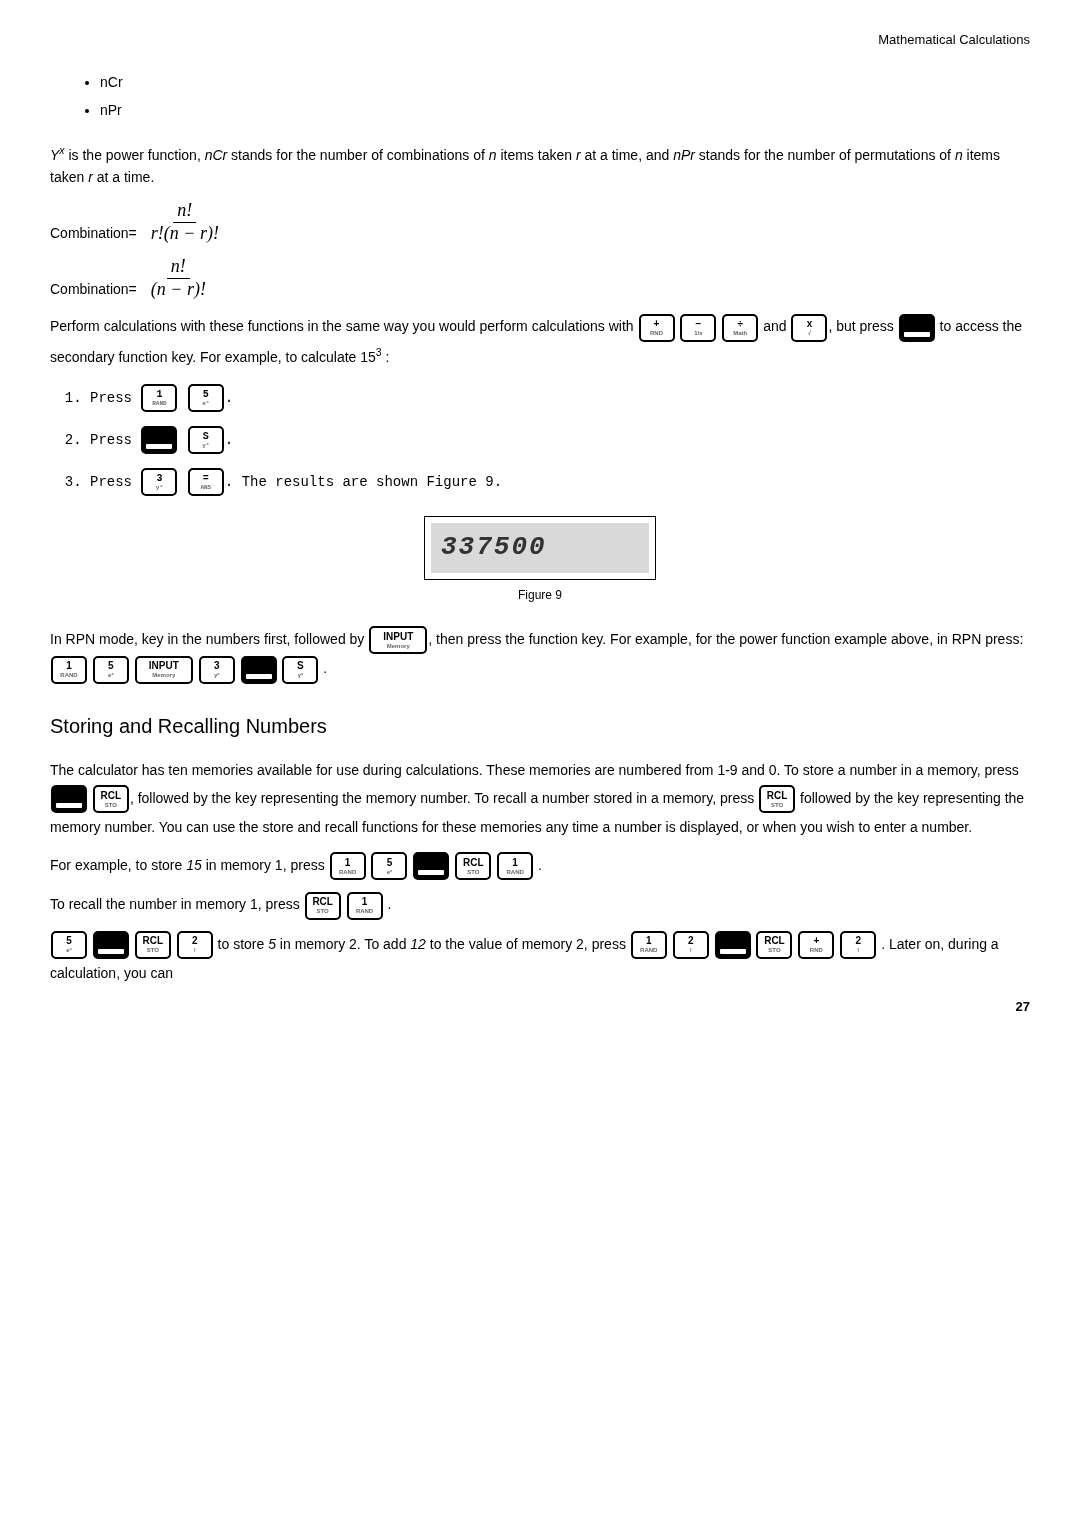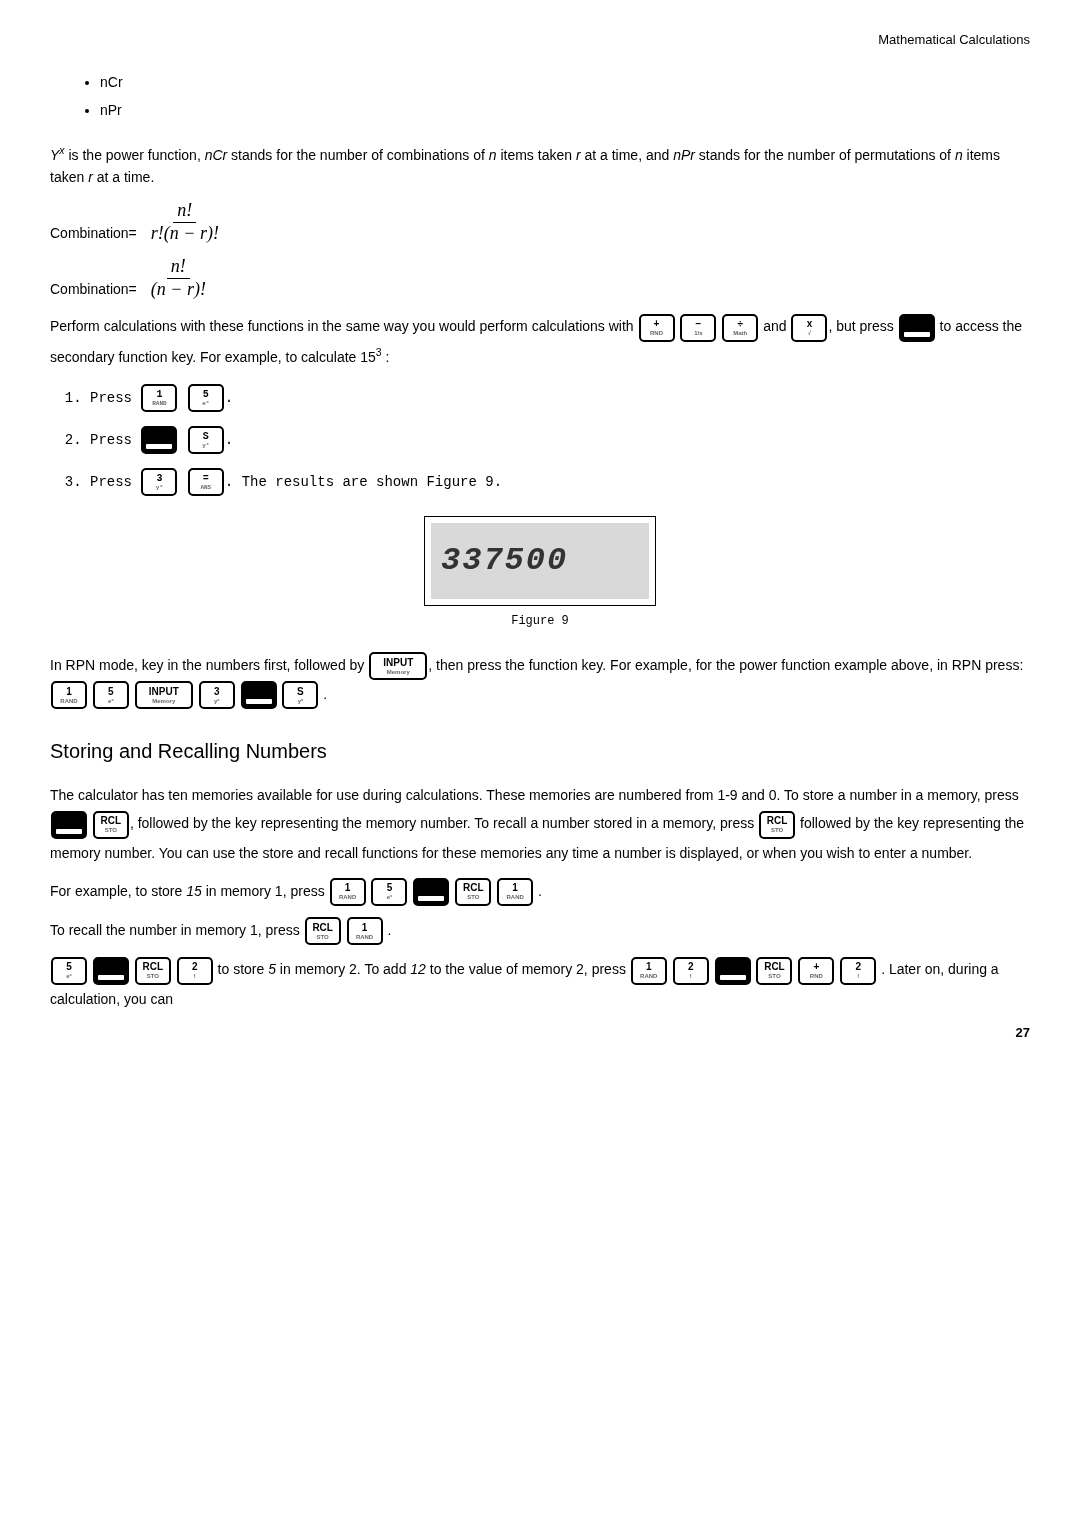--- a/index.html
+++ b/index.html
@@ -104,33 +104,32 @@
 
   
   .display-box {
     width: 230px;
     margin: 20px auto 6px auto;
     border: 1px solid #000;
   }
   .display-inner {
     margin: 6px;
     background: #d9d9d9;
-    padding: 12px 10px;
+    padding: 4px 10px;
     font-family: "Courier New", monospace;
-    font-size: 32px;
+    font-size: 26px;
     letter-spacing: 2px;
     color: #333;
     font-style: italic;
     font-weight: bold;
   }
   .fig-caption {
     text-align: center;
     font-size: 12px;
     margin-bottom: 20px;
-    font-family: Liberation Mono, monospace;
   }
 
   h2.section {
     font-size: 20px;
     font-weight: normal;
     margin: 26px 0 14px 0;
   }
 
   .page-num {
     text-align: right;

